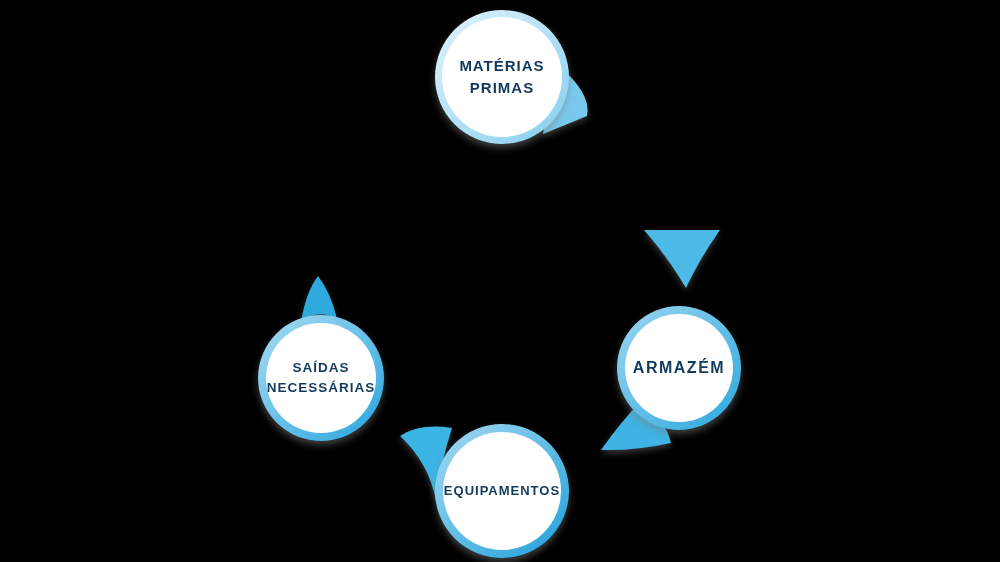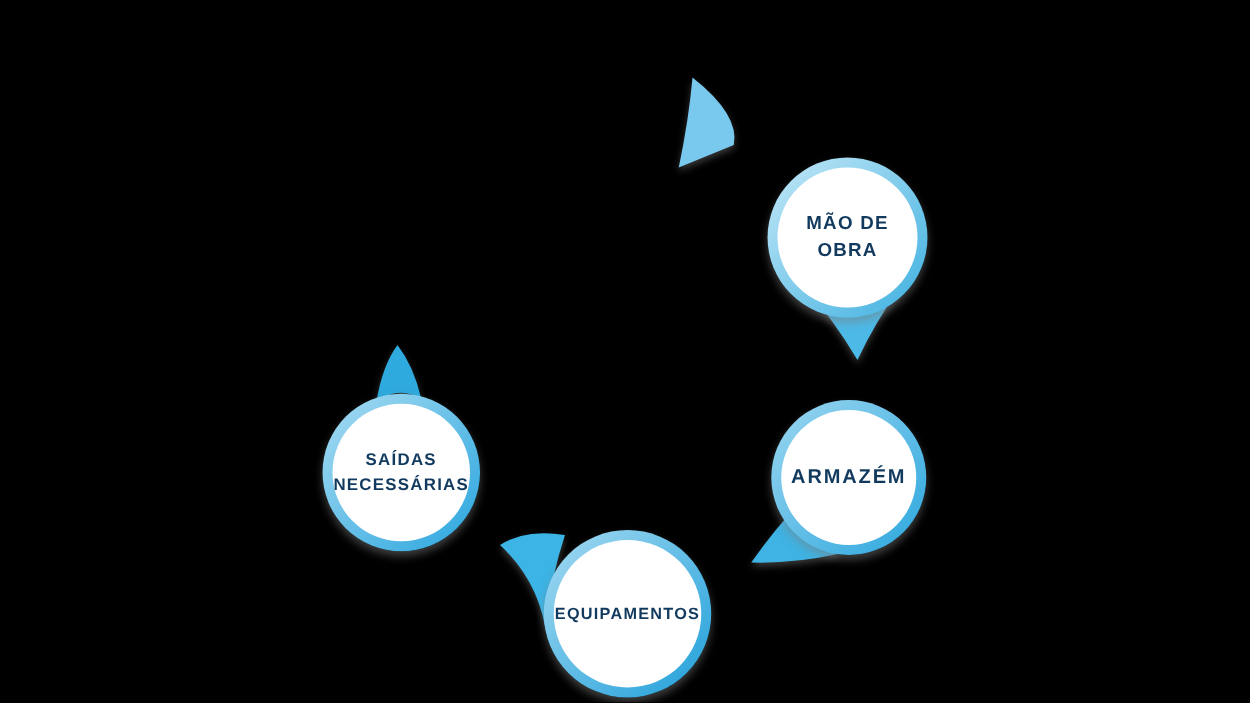--- a/index.html
+++ b/index.html
@@ -52,21 +52,21 @@
   .ring-bubble { background: linear-gradient(135deg, var(--ring-from), var(--ring-to)); }
 
   #b-materias  { left: 435px; top: 10px;  width: 134px; height: 134px; }
   #b-materias .inner { inset: 7px; }
   #b-materias .label { font-size: 15px; }
 
   #b-mao       { left: 614px; top: 126px; width: 128px; height: 128px; }
   #b-mao .inner { inset: 8px; }
   #b-mao .label { font-size: 15px; }
 
-  #b-armazem   { left: 617px; top: 320px; width: 124px; height: 124px; }
+  #b-armazem   { left: 617px; top: 306px; width: 124px; height: 124px; }
   #b-armazem .inner { inset: 8px; }
   #b-armazem .label { font-size: 16px; letter-spacing: 1.5px; }
 
   #b-equip     { left: 435px; top: 424px; width: 134px; height: 134px; }
   #b-equip .inner { inset: 8px; }
   #b-equip .label { font-size: 13px; white-space: nowrap; }
 
   #b-saidas    { left: 258px; top: 315px; width: 126px; height: 126px; }
   #b-saidas .inner { inset: 8px; }
   #b-saidas .label { font-size: 13.5px; }
@@ -94,28 +94,28 @@
 <div class="stage" style="--label-color: #123a5e;">
 
   <svg class="tails-layer" width="1000" height="562" viewBox="0 0 1000 562" xmlns="http://www.w3.org/2000/svg">
     <path d="M554,62 Q592,92 587,116 L543,134 Q551,96 554,62 Z" style="fill: var(--tail); --tail: #79c9ee;"></path>
     <path d="M644,230 L720,230 Q700,258 686,288 Q667,256 644,230 Z" style="fill: var(--tail); --tail: #4db9e6;"></path>
     <path d="M640,402 Q666,420 671,443 Q635,451 601,450 Q620,423 640,402 Z" style="fill: var(--tail); --tail: #3fb3e3;"></path>
     <path d="M452,428 Q420,423 400,436 Q429,463 436,501 Q441,461 452,428 Z" style="fill: var(--tail); --tail: #3cb4e6;"></path>
     <path d="M301,322 Q306,292 318,276 Q331,293 337,319 Q318,308 301,322 Z" style="fill: var(--tail); --tail: #2faade;"></path>
   </svg>
 
-
-  <div id="b-mao" class="bubble ring-bubble" style="--ring-from: #c4e8f7; --ring-to: #3db0e0;">
+  <div id="b-materias" class="bubble ring-bubble" style="--ring-from: #e3f4fc; --ring-to: #84ceef;">
     <div class="inner"></div>
     <div class="label">
-      <span>MÃO DE</span>
-      <span>OBRA</span>
+      <span>MATÉRIAS</span>
+      <span>PRIMAS</span>
     </div>
   </div>
+
 
   <div id="b-armazem" class="bubble ring-bubble" style="--ring-from: #9bd6f0; --ring-to: #2ca7de;">
     <div class="inner"></div>
     <div class="label">
       <span>ARMAZÉM</span>
     </div>
   </div>
 
   <div id="b-saidas" class="bubble ring-bubble" style="--ring-from: #a9dcf2; --ring-to: #28a5de;">
     <div class="inner"></div>

